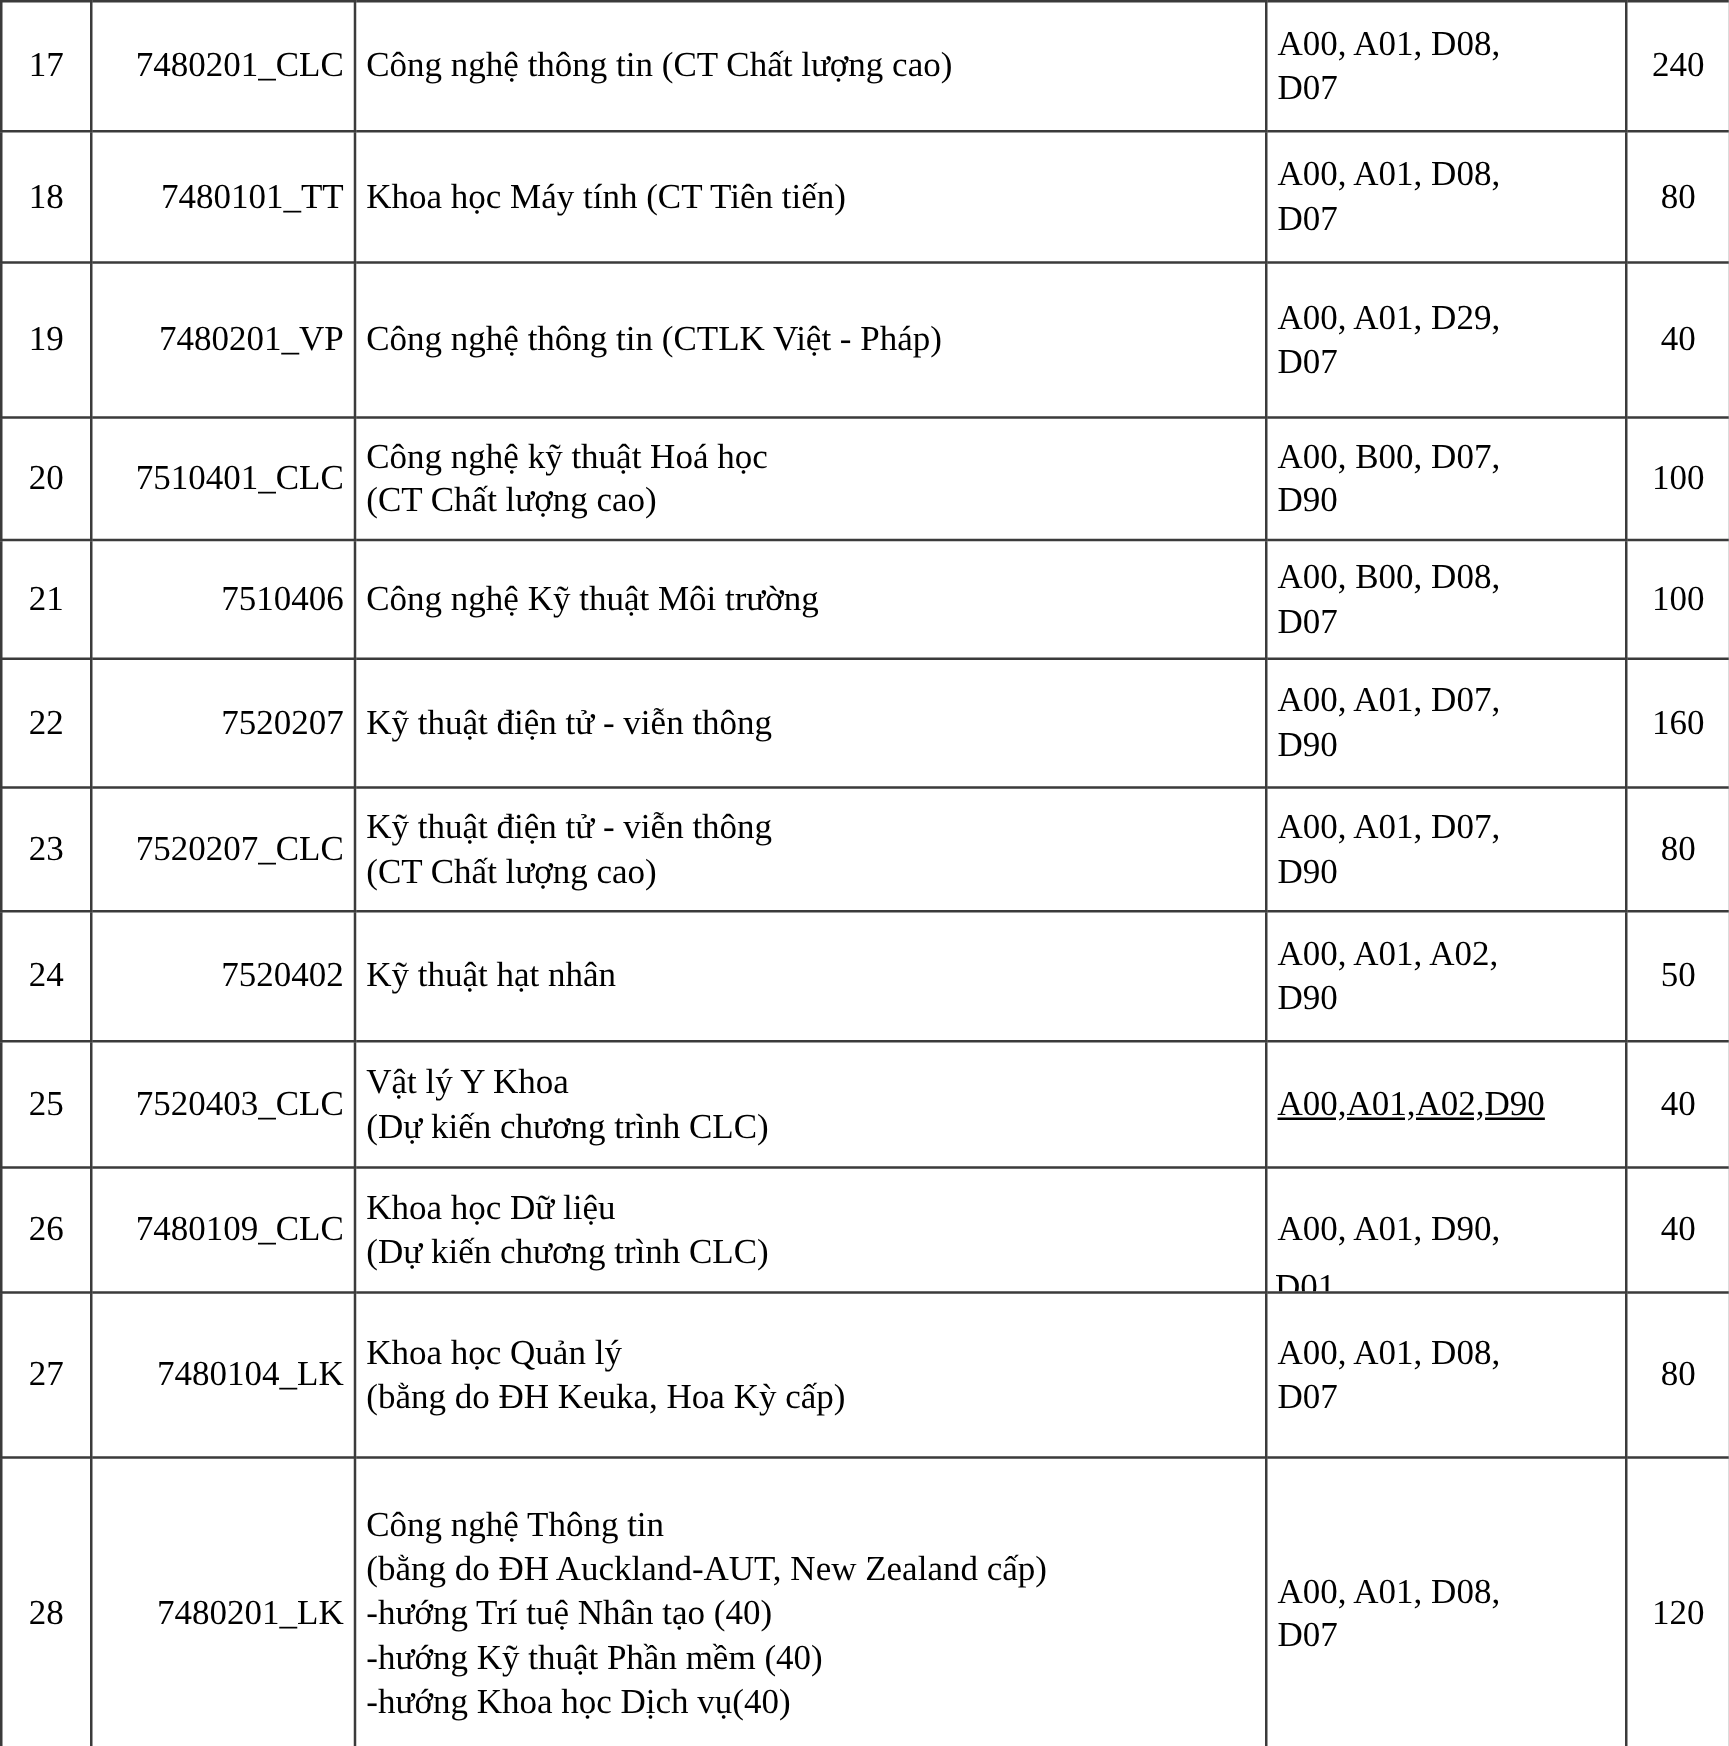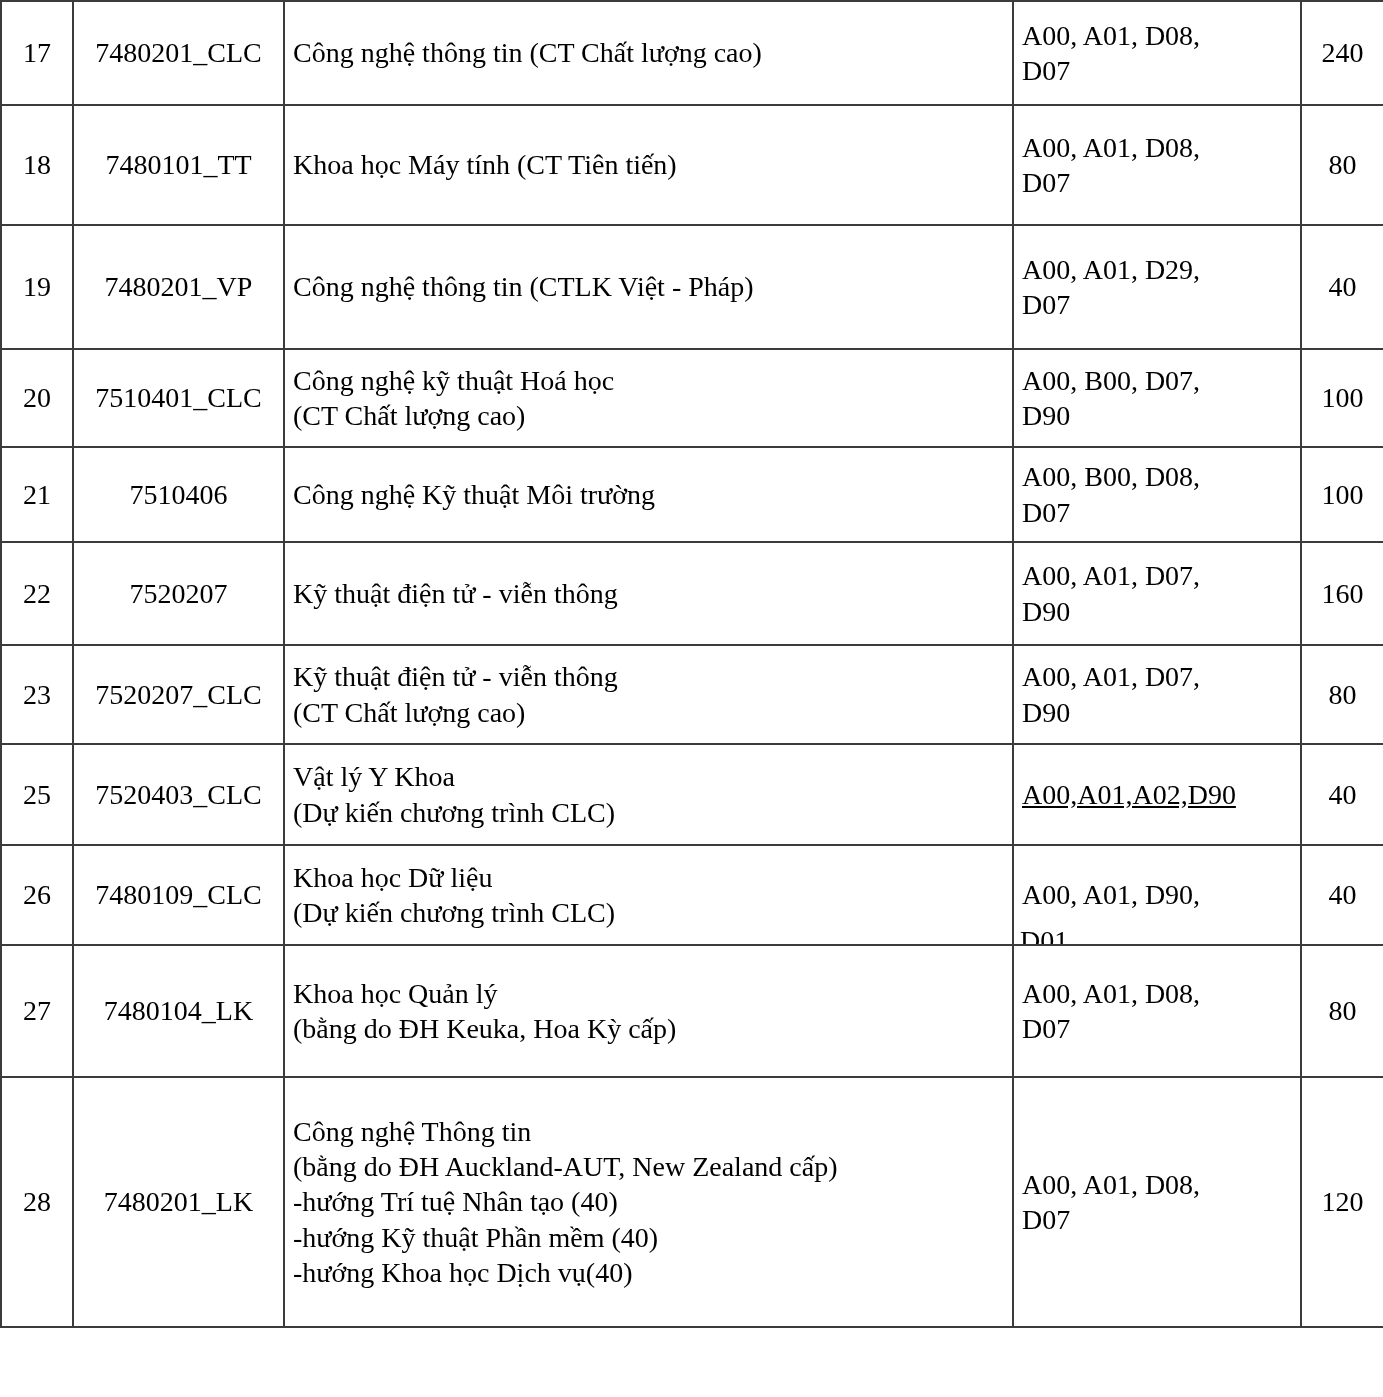--- a/index.html
+++ b/index.html
@@ -31,21 +31,21 @@
     vertical-align: middle;
     font-size: 28px;
     line-height: 1.26;
     font-weight: 400;
   }
   td.idx {
     text-align: center;
     padding: 0 2px;
   }
   td.code {
-    text-align: center;
+    text-align: right;
     padding-left: 10px;
     word-break: break-all;
   }
   td.major {
     text-align: left;
     padding-left: 14px;
   }
   td.subj {
     text-align: left;
     padding-left: 22px;
@@ -93,21 +93,21 @@
       <td class="major">
         <span class="ln">Công nghệ thông tin (CT Chất lượng cao)</span>
       </td>
       <td class="subj">
         <span class="ln">A00, A01, D08,</span>
         <span class="ln">D07</span>
       </td>
       <td class="quota">240</td>
     </tr>
 
-    <tr style="height:120px;padding-left:41px;">
+    <tr style="height:105px;padding-left:41px;">
       <td class="idx">18</td>
       <td class="code">7480101_TT</td>
       <td class="major">
         <span class="ln">Khoa học Máy tính (CT Tiên tiến)</span>
       </td>
       <td class="subj">
         <span class="ln">A00, A01, D08,</span>
         <span class="ln">D07</span>
       </td>
       <td class="quota">80</td>
@@ -173,20 +173,32 @@
         <span class="ln">Kỹ thuật điện tử - viễn thông</span>
         <span class="ln">(CT Chất lượng cao)</span>
       </td>
       <td class="subj loose">
         <span class="ln">A00, A01, D07,</span>
         <span class="ln">D90</span>
       </td>
       <td class="quota">80</td>
     </tr>
 
+    <tr style="height:104px;">
+      <td class="idx">24</td>
+      <td class="code">7520402</td>
+      <td class="major">
+        <span class="ln">Kỹ thuật hạt nhân</span>
+      </td>
+      <td class="subj loose">
+        <span class="ln">A00, A01, A02,</span>
+        <span class="ln">D90</span>
+      </td>
+      <td class="quota">50</td>
+    </tr>
 
     <tr style="height:101px;">
       <td class="idx">25</td>
       <td class="code">7520403_CLC</td>
       <td class="major">
         <span class="ln">Vật lý Y Khoa</span>
         <span class="ln">(Dự kiến chương trình CLC)</span>
       </td>
       <td class="subj tight">
         <span class="ln">A00,A01,A02,D90</span>

